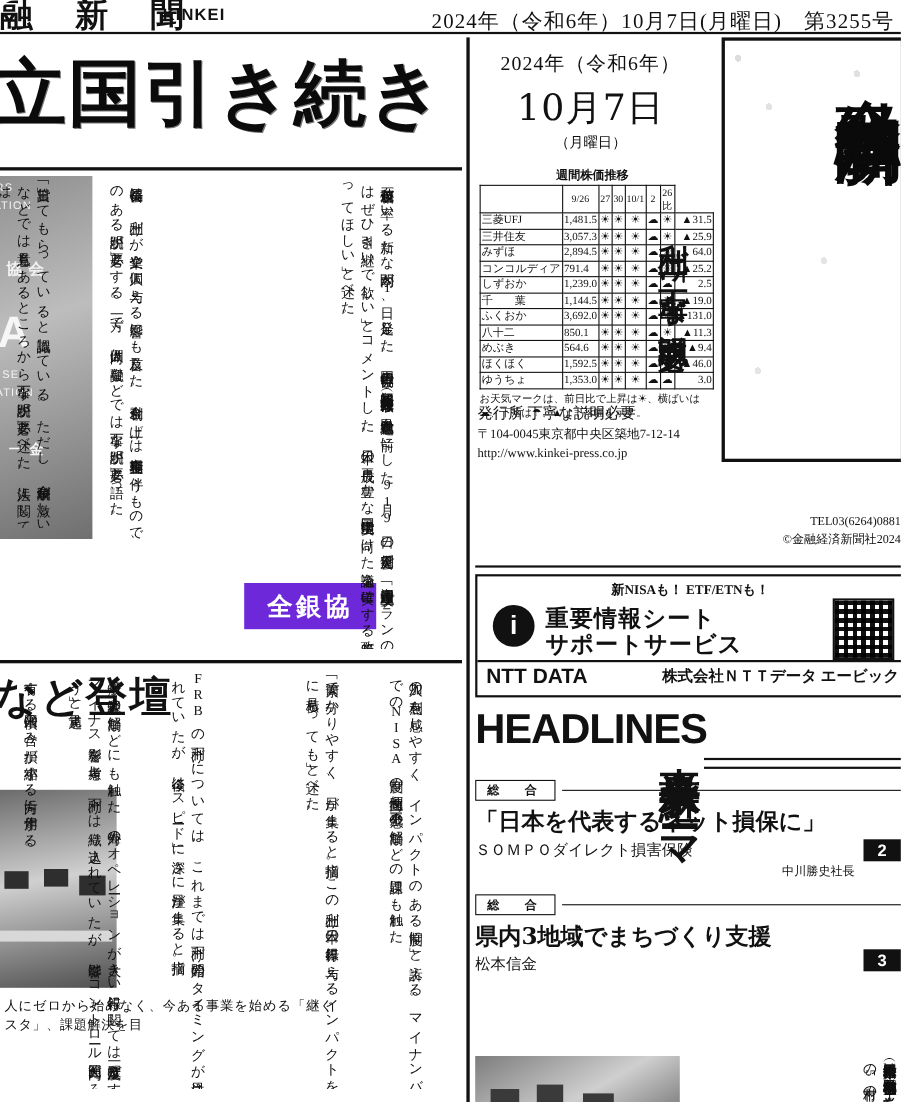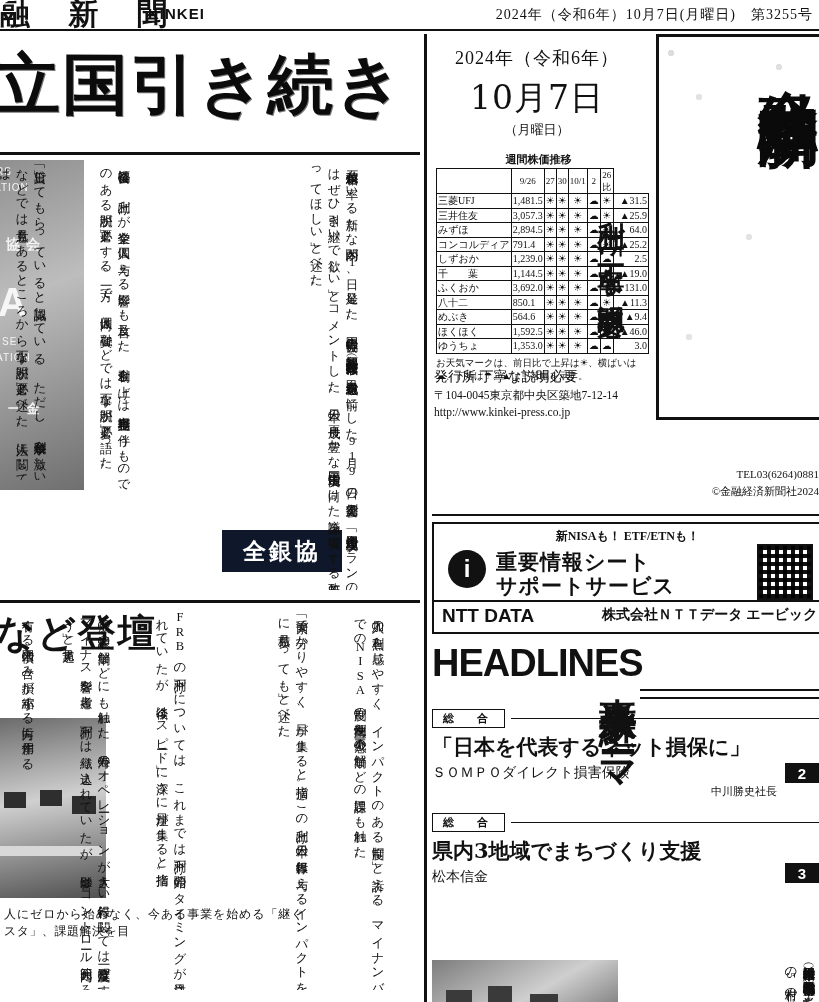--- a/index.html
+++ b/index.html
@@ -21,21 +21,21 @@
     font-weight:bold;font-size:30px;letter-spacing:14px;
     color:#111;
   }
   .topstrip .kinkei{
     position:absolute;left:148px;top:5px;
     font-family:"Liberation Sans",sans-serif;
     font-weight:bold;font-size:15px;letter-spacing:1px;
   }
   .topstrip .dateline{
     position:absolute;right:6px;top:6px;
-    font-size:14px;letter-spacing:1px;white-space:nowrap;
+    font-size:19px;letter-spacing:1px;white-space:nowrap;
   }
   .rule-top{position:absolute;left:0;top:29px;width:819px;height:2px;background:#111;}
 
   
   .bighead{
     position:absolute;left:-6px;top:40px;width:430px;height:110px;
     font-family:"DejaVu Serif",serif;
     font-weight:bold;font-size:66px;letter-spacing:2px;
     color:#0b0b0b;white-space:nowrap;
     text-shadow:1px 1px 0 #777;
@@ -59,21 +59,21 @@
     writing-mode:vertical-rl;
     font-family:"DejaVu Serif",serif;
     font-weight:bold;
     color:#111;
     letter-spacing:3px;
   }
   #vh-main{right:32px;top:164px;font-size:33px;height:430px;}
   #vh-sub{right:190px;top:200px;font-size:27px;height:330px;}
   .zengin{
     position:absolute;left:222px;top:530px;
-    width:120px;height:42px;background:#0f172a;color:#fff;
+    width:120px;height:42px;background:#6d28d9;color:#fff;
     font-family:"DejaVu Serif",serif;font-weight:bold;font-size:23px;
     display:flex;align-items:center;justify-content:center;letter-spacing:3px;
   }
 
   
   .leftphoto{
     position:absolute;left:-8px;top:160px;width:92px;height:330px;
     background:linear-gradient(160deg,#8f8f8f 0%,#bdbdbd 40%,#6f6f6f 100%);
     overflow:hidden;
   }

